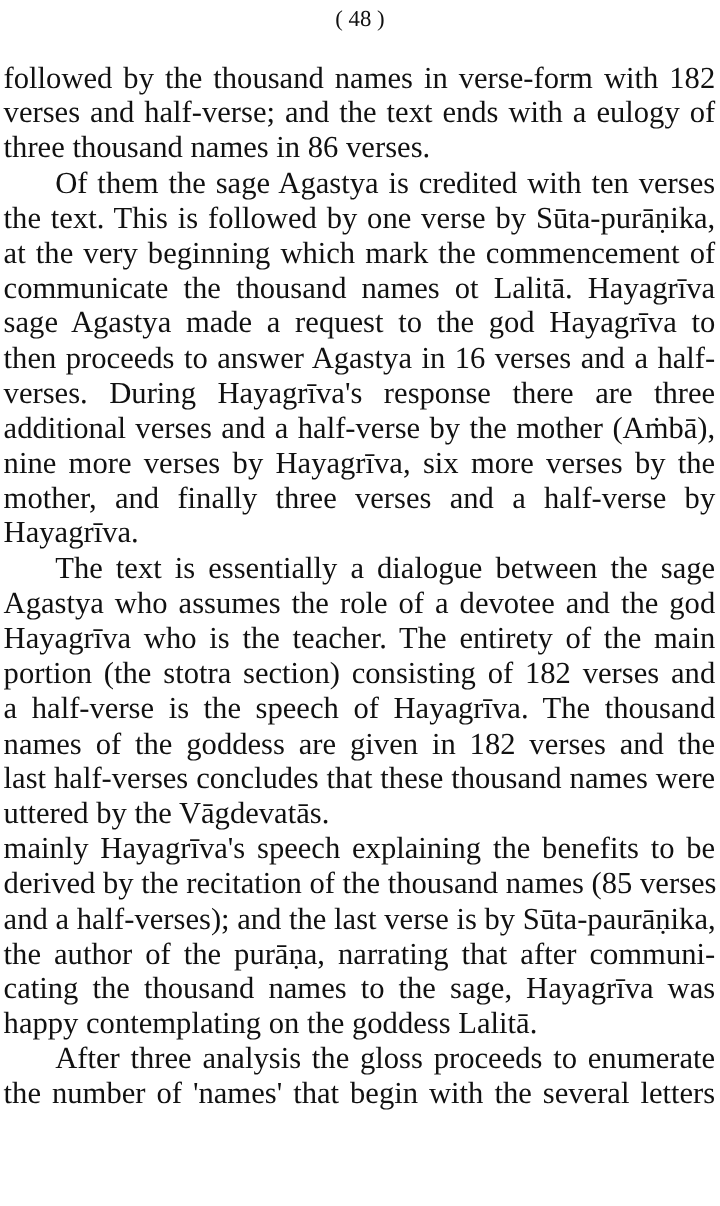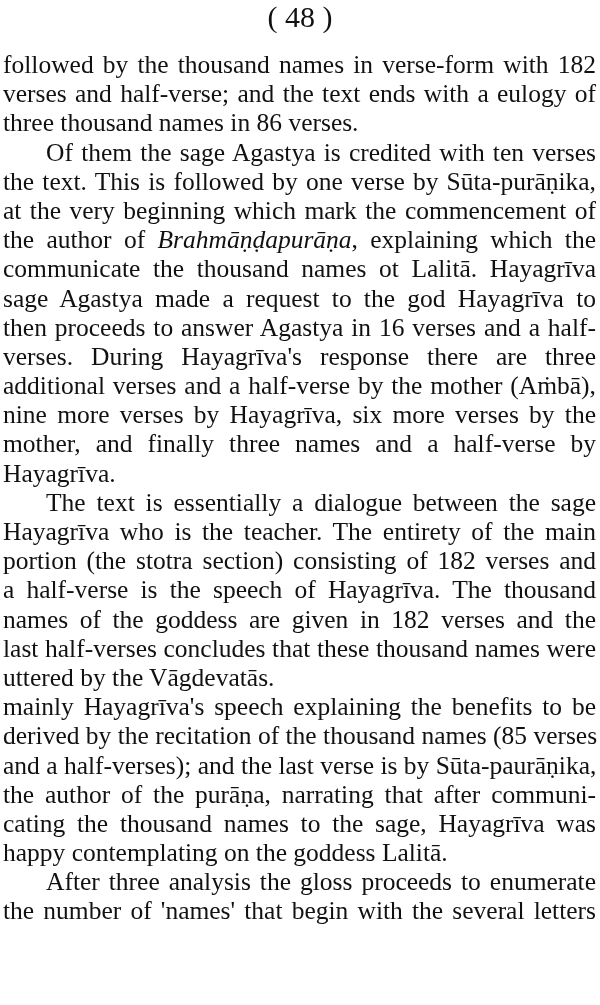--- a/index.html
+++ b/index.html
@@ -4,21 +4,21 @@
 <style>
   html, body { margin: 0; padding: 0; background: #ffffff; }
   body { width: 600px; height: 1005px; overflow: hidden; position: relative; }
   .page {
     position: absolute; left: 0; top: 0; width: 600px; height: 1005px;
     font-family: "Liberation Serif", "DejaVu Serif", serif;
     color: #111111;
   }
   .page-number {
     position: absolute; top: 2px; left: 0; width: 600px;
-    text-align: center; font-size: 30px; line-height: 30px;
+    text-align: center; font-size: 19px; line-height: 30px;
   }
   .body-text {
     position: absolute; left: 3px; top: 50px; width: 593px;
     font-size: 25.5px;
   }
   .para { margin: 0; padding: 0; }
   .para + .para { }
   .line {
     display: block; height: 29.2px; line-height: 29.2px;
     text-align: justify; text-align-last: justify; white-space: nowrap;
@@ -39,33 +39,33 @@
     <div class="para first-para">
       <span class="line">followed by the thousand names in verse-form with 182</span>
       <span class="line">verses and half-verse; and the text ends with a eulogy of</span>
       <span class="line last">three thousand names in 86 verses.</span>
     </div>
 
     <div class="para">
       <span class="line indent">Of them the sage Agastya is credited with ten verses</span>
       <span class="line">the text. This is followed by one verse by Sūta-purāṇika,</span>
       <span class="line">at the very beginning which mark the commencement of</span>
-      <span class="line">the author of <i>Brahmāṇḍapurāṇa</i>, explaining which the</span>
       <span class="line">communicate the thousand names ot Lalitā. Hayagrīva</span>
       <span class="line">sage Agastya made a request to the god Hayagrīva to</span>
       <span class="line">then proceeds to answer Agastya in 16 verses and a half-</span>
       <span class="line">verses. During Hayagrīva's response there are three</span>
       <span class="line">additional verses and a half-verse by the mother (Aṁbā),</span>
       <span class="line">nine more verses by Hayagrīva, six more verses by the</span>
-      <span class="line">mother, and finally three names and a half-verse by</span>
+      <span class="line">mother, and finally three verses and a half-verse by</span>
       <span class="line last">Hayagrīva.</span>
     </div>
 
     <div class="para">
       <span class="line indent">The text is essentially a dialogue between the sage</span>
+      <span class="line">Agastya who assumes the role of a devotee and the god</span>
       <span class="line">Hayagrīva who is the teacher. The entirety of the main</span>
       <span class="line">portion (the stotra section) consisting of 182 verses and</span>
       <span class="line">a half-verse is the speech of Hayagrīva. The thousand</span>
       <span class="line">names of the goddess are given in 182 verses and the</span>
       <span class="line">last half-verses concludes that these thousand names were</span>
       <span class="line last">uttered by the Vāgdevatās.</span>
     </div>
 
     <div class="para">
       <span class="line">mainly Hayagrīva's speech explaining the benefits to be</span>

